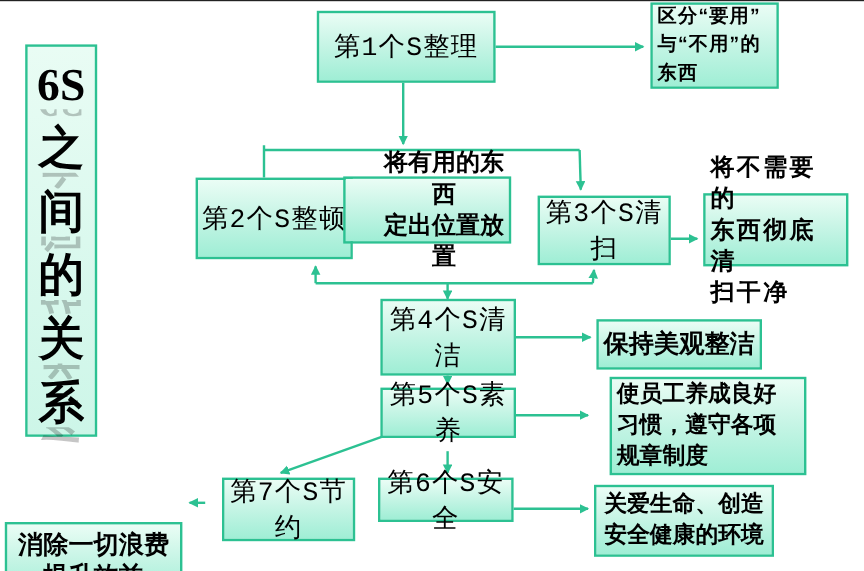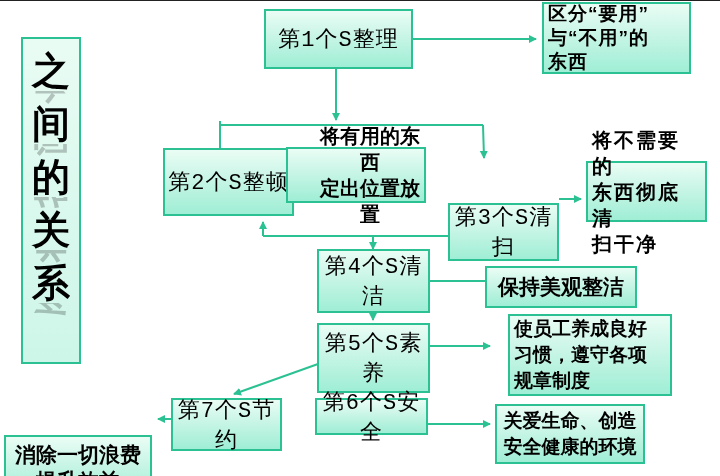--- a/index.html
+++ b/index.html
@@ -20,32 +20,32 @@
     font-size:22px;font-weight:400;letter-spacing:1px;
   }
   .note-node{
     font-family:"Liberation Sans",sans-serif;
     font-weight:700;white-space:pre-line;line-height:26px;
   }
   .left-align{justify-content:flex-start;text-align:left;padding:0 4px;}
 
   
   #box-s1    {left:264px;top:8px;  width:149px;height:60px;}
-  #box-note1 {left:542px;top:1px;  width:149px;height:72px;font-size:19px;line-height:24px;letter-spacing:1px;}
+  #box-note1 {left:542px;top:1px;  width:107px;height:72px;font-size:16px;line-height:24px;letter-spacing:1px;}
   #box-s2    {left:139px;top:147px;width:131px;height:68px;margin-left:24px;}
   #box-m1    {left:286px;top:146px;width:140px;height:56px;font-size:20px;padding-left:28px;}
-  #box-s3    {left:448px;top:162px;width:111px;height:58px;margin-top:40px;}
+  #box-s3    {left:448px;top:162px;width:111px;height:58px;}
   #box-note3 {left:586px;top:160px;width:121px;height:61px;font-size:20px;letter-spacing:2px;}
   #box-s4    {left:317px;top:248px;width:113px;height:64px;}
-  #box-note4 {left:485px;top:265px;width:152px;height:42px;font-size:21px;}
-  #box-s5    {left:317px;top:322px;width:113px;height:70px;}
+  #box-note4 {left:497px;top:265px;width:138px;height:42px;font-size:21px;}
+  #box-s5    {left:317px;top:322px;width:113px;height:42px;}
   #box-note5 {left:508px;top:313px;width:164px;height:82px;font-size:19px;}
   #box-s6    {left:315px;top:397px;width:113px;height:37px;}
   #box-note6 {left:495px;top:403px;width:150px;height:60px;font-size:19px;text-align:center;}
-  #box-s7    {left:171px;top:397px;width:111px;height:53px;}
+  #box-s7    {left:185px;top:397px;width:111px;height:53px;}
   #box-note7 {left:4px;  top:388px;width:148px;height:65px;font-size:21px;margin-top:46px;}
 
   
   #box-title{
     left:21px;top:36px;width:60px;height:327px;
     flex-direction:column;justify-content:flex-start;
     padding-top:12px;
     background:linear-gradient(180deg,#e9fcf4 0%,#cdf6e8 100%);
   }
   .vchar{display:flex;flex-direction:column;align-items:center;}
@@ -83,20 +83,24 @@
   <line x1="373" y1="312" x2="373" y2="319" stroke="#2cc192" stroke-width="2" marker-end="url(#arr)"></line>
   <line x1="430" y1="345" x2="490" y2="345" stroke="#2cc192" stroke-width="2" marker-end="url(#arr)"></line>
   <line x1="373" y1="375" x2="373" y2="393" stroke="#2cc192" stroke-width="2" marker-end="url(#arr)"></line>
   <line x1="318" y1="363" x2="234" y2="393" stroke="#2cc192" stroke-width="2" marker-end="url(#arr)"></line>
   <line x1="428" y1="423" x2="490" y2="423" stroke="#2cc192" stroke-width="2" marker-end="url(#arr)"></line>
   <line x1="171" y1="418" x2="158" y2="418" stroke="#2cc192" stroke-width="2" marker-end="url(#arr)"></line>
 </svg>
 
 <div class="node" id="box-title">
     <div class="vchar">
+      <div class="vchar-main">6S</div>
+      <div class="vchar-refl">6S</div>
+    </div>
+    <div class="vchar">
       <div class="vchar-main">之</div>
       <div class="vchar-refl">之</div>
     </div>
     <div class="vchar">
       <div class="vchar-main">间</div>
       <div class="vchar-refl">间</div>
     </div>
     <div class="vchar">
       <div class="vchar-main">的</div>
       <div class="vchar-refl">的</div>

